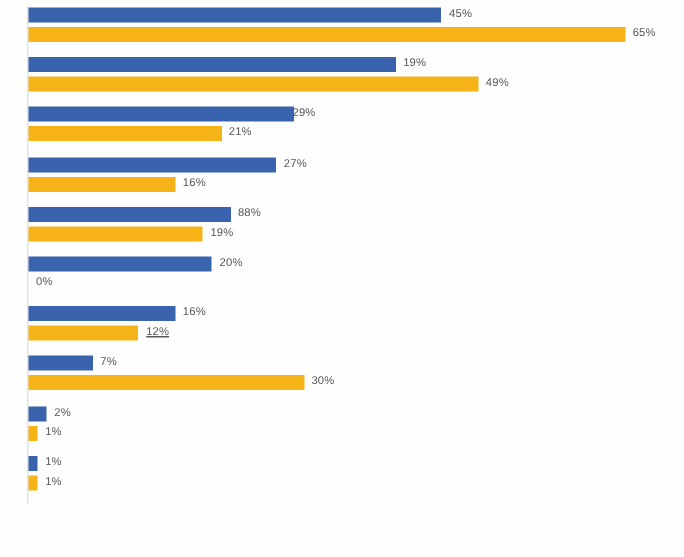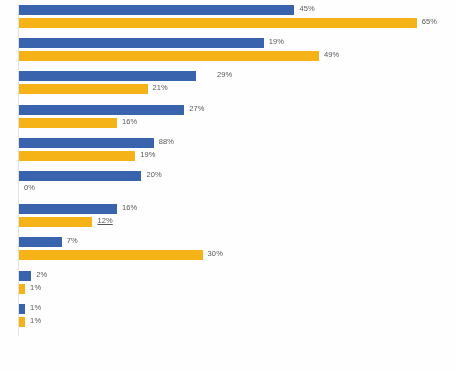--- a/index.html
+++ b/index.html
@@ -87,21 +87,21 @@
           <span class="bar-label" style="left: 249.8px;">19%</span>
         </div>
         <div class="bar-row" style="top: 51.2px; width: 354px;">
           <div class="bar-rect series-b" style="width: 299.88px;"></div>
           <span class="bar-label" style="left: 304.88px;">49%</span>
         </div>
       </div>
       <div class="bar-group" style="top: 0px;">
         <div class="bar-row" style="top: 71.4px; width: 437px;">
           <div class="bar-rect series-a" style="width: 177.48px;"></div>
-          <span class="bar-label" style="left: 198px;">29%</span>
+          <span class="bar-label" style="left: 176px;">29%</span>
         </div>
         <div class="bar-row" style="top: 84.4px; width: 437px;">
           <div class="bar-rect series-b" style="width: 128.52px;"></div>
           <span class="bar-label" style="left: 133.52px;">21%</span>
         </div>
       </div>
       <div class="bar-group" style="top: 0px;">
         <div class="bar-row" style="top: 104.6px; width: 437px;">
           <div class="bar-rect series-a" style="width: 165.24px;"></div>
           <span class="bar-label" style="left: 170.24px;">27%</span>

